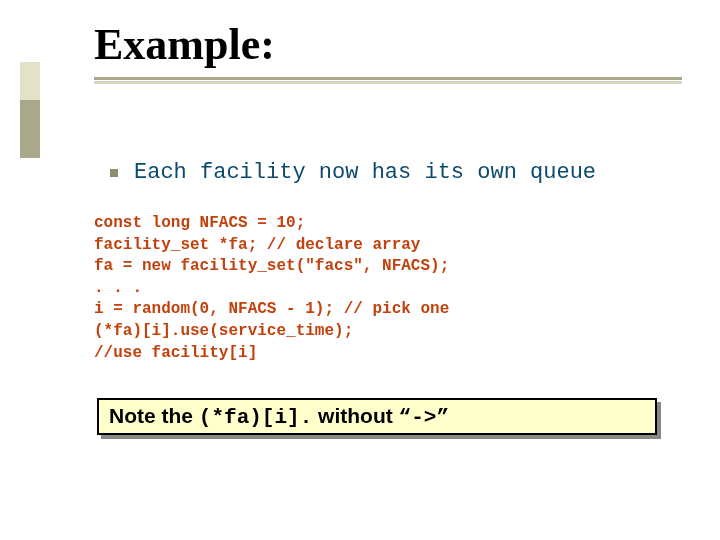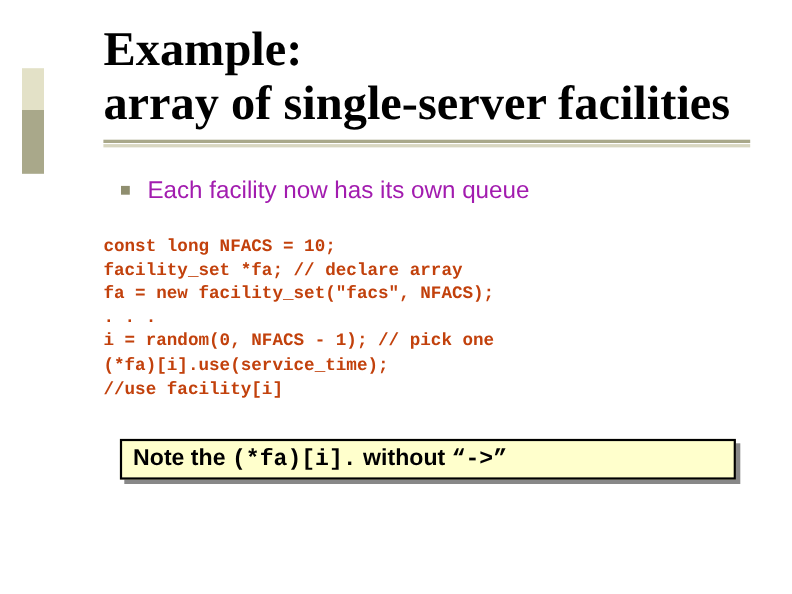--- a/index.html
+++ b/index.html
@@ -68,35 +68,35 @@
     margin-left: 16px;
     margin-bottom: 28px;
   }
   .sqbullet {
     width: 8px;
     height: 8px;
     background: #8f8e6f;
     flex: 0 0 auto;
   }
   .bullet-text {
-    font-family: Liberation Sans, sans-serif;
+    font-family: Liberation Mono, monospace;
     font-size: 22px;
-    color: #a21caf;
+    color: #0c4a6e;
   }
   .code {
     font-family: Liberation Mono, monospace;
     font-size: 16px;
     font-weight: 700;
     color: #c2410c;
     line-height: 1.35;
     white-space: pre;
     margin-bottom: 34px;
   }
   .note-box {
-    margin-left: 15px;
+    margin-left: 3px;
     width: 560px;
     background: #ffffcc;
     border: 2px solid #000;
     box-shadow: 4px 4px 0 #888;
     padding: 4px 10px;
     box-sizing: border-box;
     font-family: Arial, Helvetica, sans-serif;
     font-size: 21px;
     font-weight: 700;
     color: #000;
@@ -112,21 +112,20 @@
 <div class="slide">
 
   <div class="decor">
     <div class="decor-top"></div>
     <div class="decor-bot"></div>
   </div>
 
   <div class="title-wrap">
     <h1 class="title">
       <span>Example:</span><br>
-      <span>array of single-server facilities</span>
     </h1>
     <div class="title-underline"></div>
   </div>
 
   <div class="body">
 
     <div class="bullet-row">
       <div class="sqbullet"></div>
       <div class="bullet-text">Each facility now has its own queue</div>
     </div>

